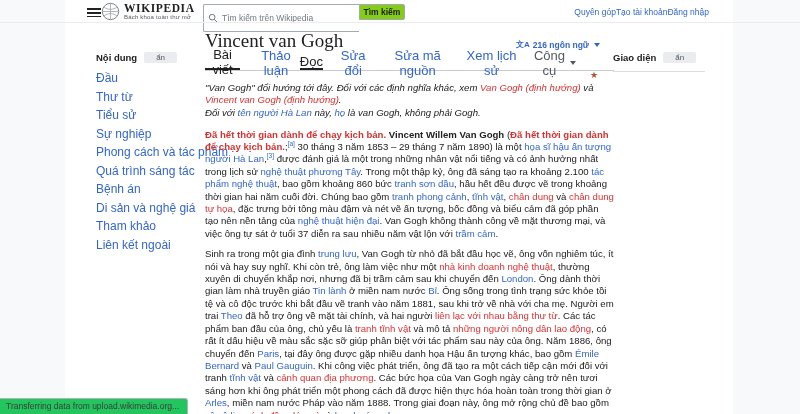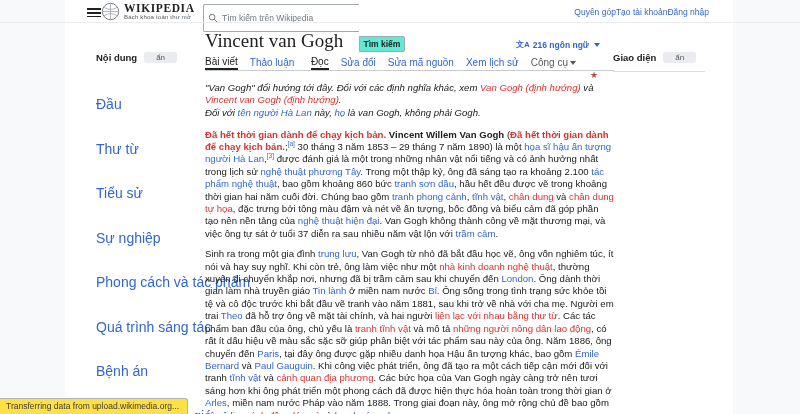--- a/index.html
+++ b/index.html
@@ -15,65 +15,65 @@
   .logo-group { position:absolute; left:36px; top:2px; display:flex; align-items:center; cursor:pointer; }
   .globe { width:19px; height:19px; }
   .wordmark-block { margin-left:4px; }
   .wordmark { font-family:"Liberation Serif", serif; font-size:11.5px; letter-spacing:0.6px; font-weight:600; color:#202122; line-height:11px; }
   .tagline { font-size:6px; color:#54595d; line-height:7px; letter-spacing:0.2px; }
   .searchbox { position:absolute; left:138px; top:4px; width:220px; height:16px; display:flex; }
   .search-input-wrap { display:flex; align-items:center; width:156px; height:28px; border:1px solid #a2a9b1; border-right:none; border-radius:2px 0 0 2px; background:#fff; padding:0 4px; }
   .search-input-wrap svg { flex:0 0 auto; }
   .searchbox input { border:none; outline:none; font-size:8.5px; color:#202122; width:100%; margin-left:4px; font-family:"Liberation Sans", sans-serif; }
   .searchbox input::placeholder { color:#72777d; }
-  .search-btn { width:46px; height:16px; border:1px solid #a2a9b1; border-radius:0 2px 2px 0; background:#5eead4; font-size:8.5px; font-weight:bold; color:#202122; cursor:pointer; font-family:"Liberation Sans", sans-serif;margin-top:32px; }
+  .search-btn { width:46px; height:16px; border:1px solid #a2a9b1; border-radius:0 2px 2px 0; background:#84cc16; font-size:8.5px; font-weight:bold; color:#202122; cursor:pointer; font-family:"Liberation Sans", sans-serif; }
   .header-links { position:absolute; right:24px; top:7px; display:flex; gap:0; font-size:8.5px; }
   .header-links a { color:#3366cc; text-decoration:none; cursor:pointer; }
 
   
   .toc { position:absolute; left:31px; top:52px; width:100px; }
   .panel-head { display:flex; align-items:flex-end; gap:7px; }
   .panel-title { font-size:9.5px; font-weight:bold; color:#202122; }
   .hide-chip { font-size:8px; color:#54595d; background:#eaecf0; border-radius:2px; padding:1px 12px; border:none; cursor:pointer; font-family:"Liberation Sans", sans-serif; }
   .toc-items { margin-top:9px; display:flex; flex-direction:column; }
-  .toc-items a { font-size:14px; color:#3366cc; text-decoration:none; line-height:12px; margin-bottom:6.5px; cursor:pointer; white-space:nowrap;margin-top:26px; }
+  .toc-items a { font-size:12px; color:#3366cc; text-decoration:none; line-height:12px; margin-bottom:6.5px; cursor:pointer; white-space:nowrap; }
 
   
   .appearance { position:absolute; left:548px; top:52px; width:92px; }
   .appearance .divider { margin-top:8px; height:1px; background:#dadde3; }
 
   
   .main-col { position:absolute; left:140px; top:30px; width:409px; }
   .article-title { font-family:"Liberation Serif", serif; font-weight:normal; font-size:19px; color:#202122; line-height:22px; }
   .lang-btn { position:absolute; top:9px; right:14px; display:flex; align-items:center; gap:3px; background:transparent; border:none; cursor:pointer; font-family:"Liberation Sans", sans-serif; }
   .lang-ico { font-size:8px; color:#3366cc; font-weight:bold; }
   .lang-label { font-size:8.5px; font-weight:bold; color:#3366cc; }
   .chev { display:inline-block; width:0; height:0; border-left:3px solid transparent; border-right:3px solid transparent; border-top:4px solid #54595d; margin-left:2px; }
   .chev.blue { border-top-color:#3366cc; }
 
   .tabbar { position:absolute; top:28px; left:0; right:0; height:13px; border-bottom:1px solid #c8ccd1; display:flex; justify-content:space-between; }
   .tabs-left, .tabs-right { display:flex; gap:12px; }
   .tabs-right { margin-right:38px; }
-  .tab { font-size:10px; color:#3366cc; background:transparent; border:none; cursor:pointer; padding:0 0 3px 0; font-family:"Liberation Sans", sans-serif; display:flex; align-items:center; }
+  .tab { font-size:13px; color:#3366cc; background:transparent; border:none; cursor:pointer; padding:0 0 3px 0; font-family:"Liberation Sans", sans-serif; display:flex; align-items:center; }
   .tab.active { color:#202122; border-bottom:2px solid #36c; border-bottom-color:#202122; }
   .tab.plain { color:#54595d; }
   .fa-star { position:absolute; top:41px; right:16px; font-size:9px; color:#b0532f; line-height:9px; }
 
   .article-body { position:absolute; top:52px; left:0; width:409px; }
   .hatnote { font-style:italic; font-size:9.6px; line-height:12.2px; margin-bottom:1px; }
   .hatnote.last { margin-bottom:9px; }
   .article-body p.para { font-size:9.6px; line-height:12.4px; margin-bottom:8px; }
   .seg-link { color:#3366cc; text-decoration:none; cursor:pointer; }
   .seg-redlink { color:#d73333; text-decoration:none; cursor:pointer; }
   .seg-error { color:#d33333; font-weight:bold; }
   .seg-bold { font-weight:bold; }
   .seg-sup { color:#3366cc; font-size:6.5px; vertical-align:super; line-height:0; cursor:pointer; text-decoration:none; }
 
   
-  .status-bubble { position:absolute; left:0; bottom:0; background:#fde047; border:1px solid #b0b3b8; border-left:none; border-bottom:none; border-top-right-radius:3px; font-size:8.5px; color:#3c3c3c; padding:2px 8px 3px 6px; }
+  .status-bubble { position:absolute; left:0; bottom:0; background:#22c55e; border:1px solid #b0b3b8; border-left:none; border-bottom:none; border-top-right-radius:3px; font-size:8.5px; color:#3c3c3c; padding:2px 8px 3px 6px; }
 </style>
 </head>
 <body>
 
 <div class="sheet">
 
   <div class="site-header">
     <button class="hamburger" aria-label="menu">
       <span></span>
         <span></span>

